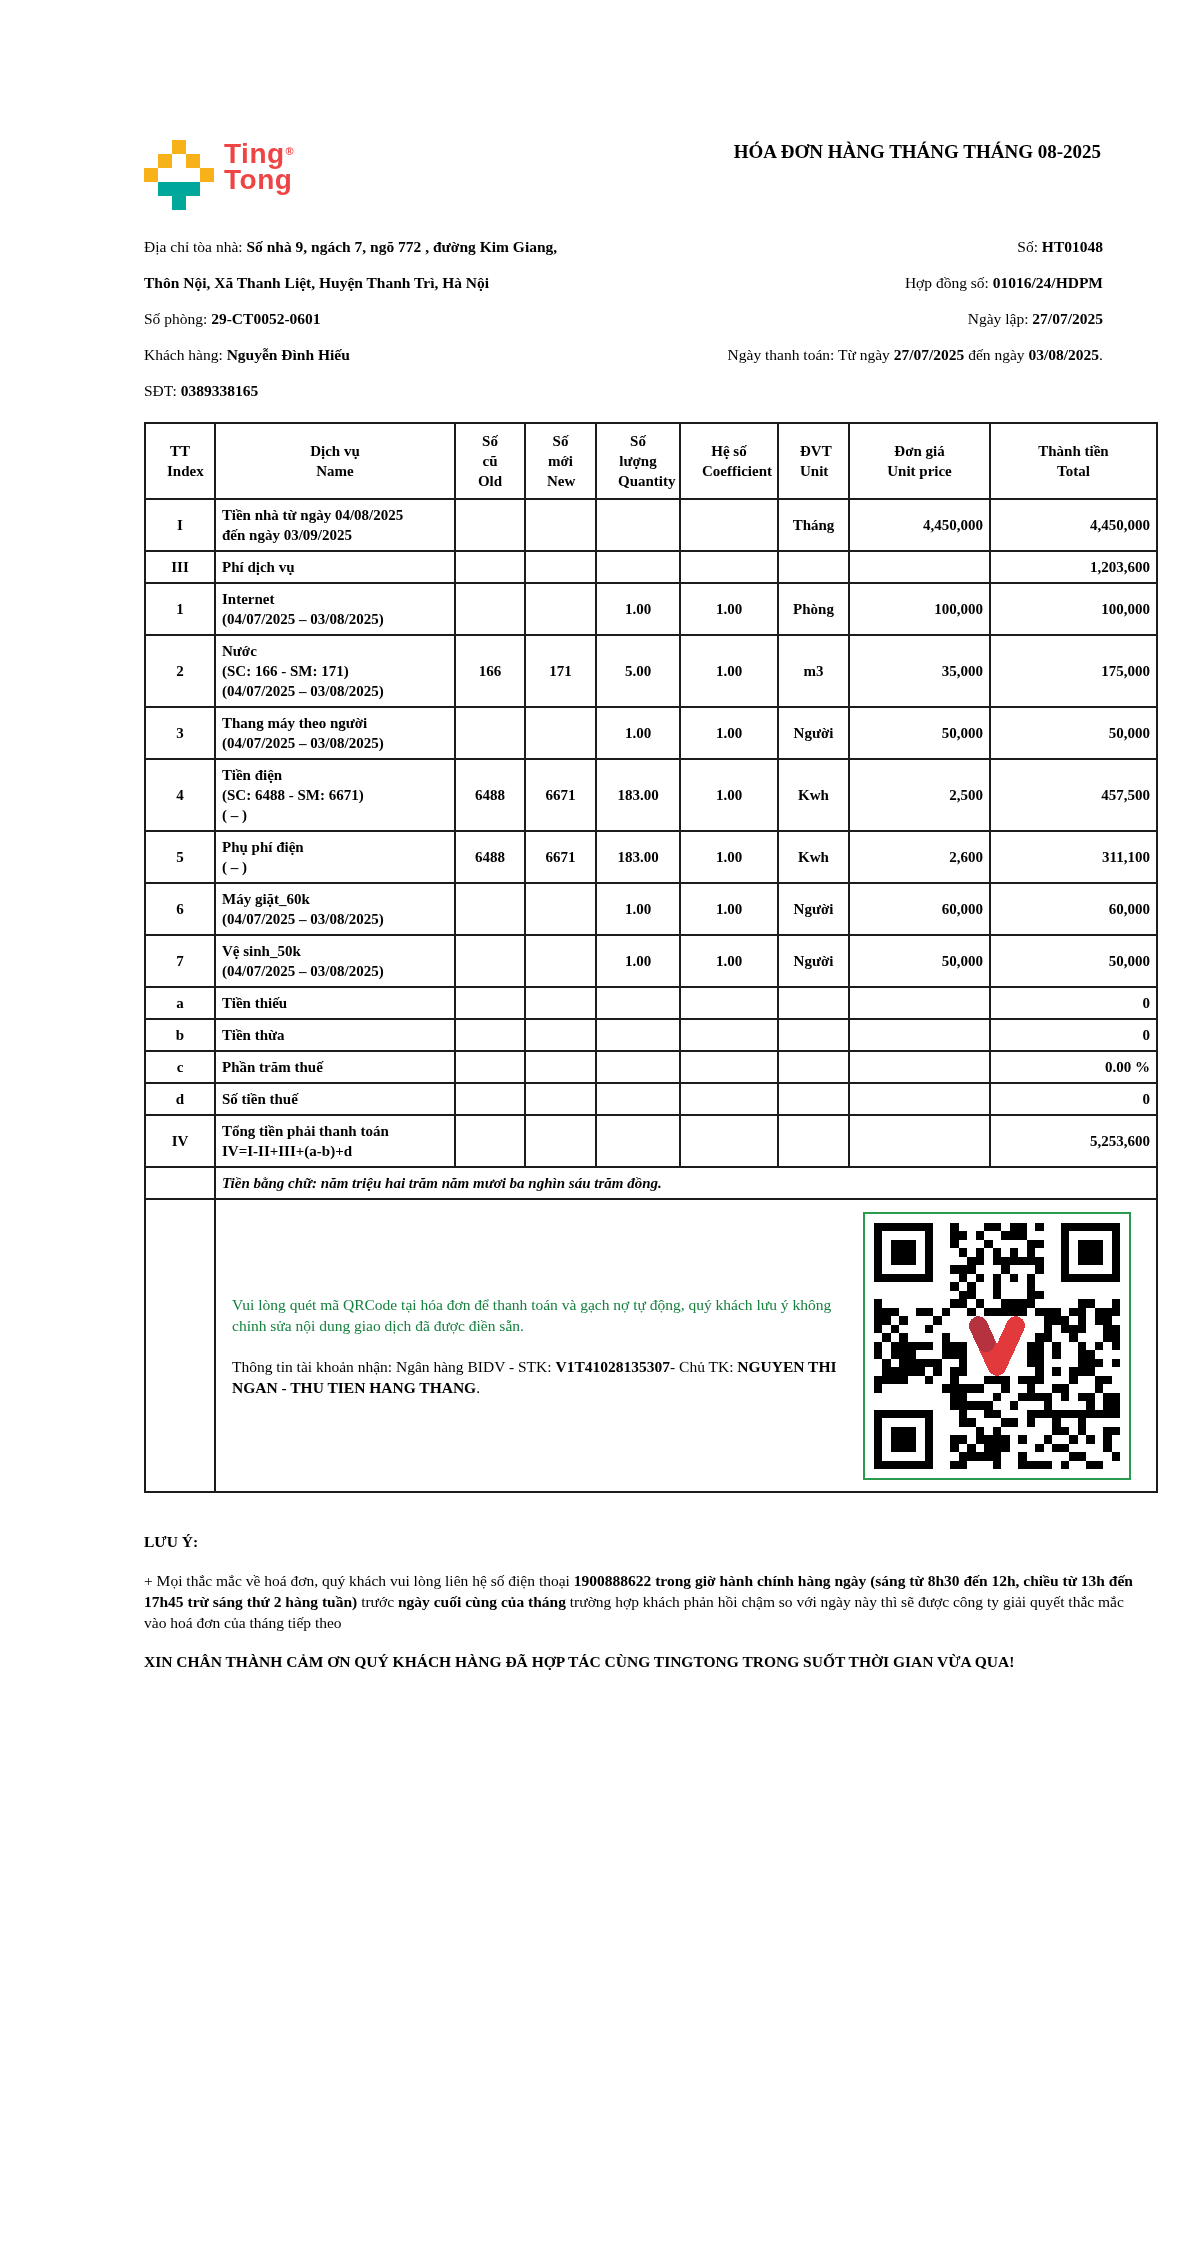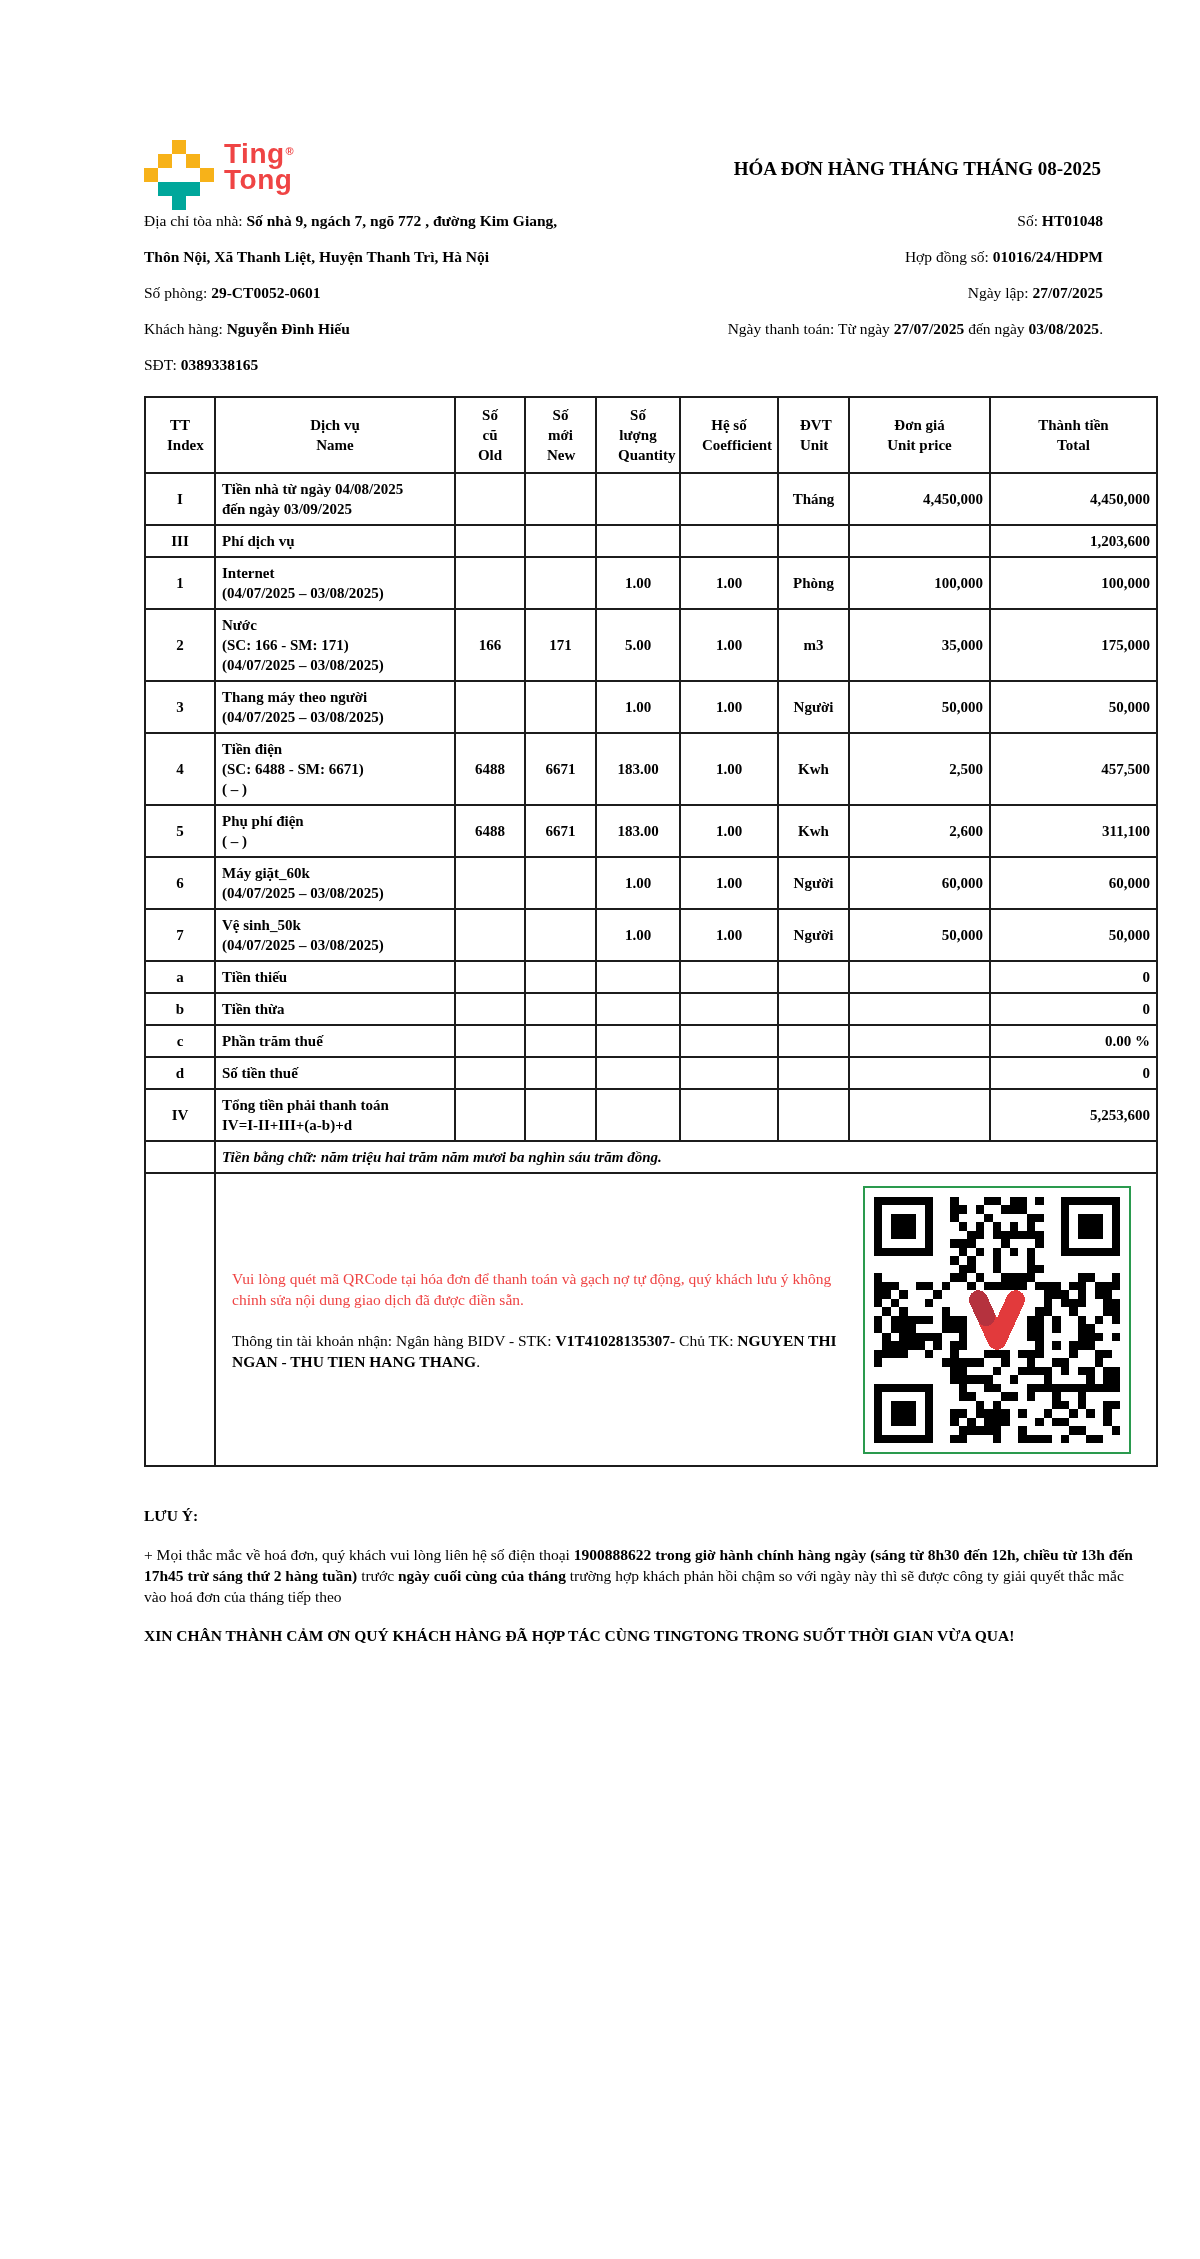--- a/index.html
+++ b/index.html
@@ -13,23 +13,23 @@
   .topbar{margin-top:138px;display:flex;justify-content:space-between;align-items:flex-start;}
   .brand{display:flex;align-items:flex-start;}
   .brand-icon{display:grid;grid-template-columns:repeat(5,14px);grid-auto-rows:14px;margin-top:2px;}
   .brand-icon .px{width:14px;height:14px;}
   .brand-icon .y{background:#f7b219;}
   .brand-icon .t{background:#00a79b;}
   .wordmark{margin-left:10px;font-family:"Liberation Sans","DejaVu Sans",sans-serif;
     font-weight:700;font-size:28px;line-height:26px;color:#ef4444;letter-spacing:0.5px;}
   .wordmark sup{font-size:11px;vertical-align:8px;margin-left:1px;}
   .page-title{max-width:490px;text-align:right;padding-right:55px;font-weight:700;
-    font-size:19px;line-height:27px;margin-top:17px;}
+    font-size:19px;line-height:27px;margin-top:0;}
   
-  .info{display:flex;justify-content:space-between;}
+  .info{display:flex;margin-top:26px;}
   .info-left{width:54%;}
   .info-right{width:46%;text-align:right;padding-right:53px;box-sizing:border-box;}
   .info p{margin:0 0 14px 0;font-size:15.5px;line-height:22px;}
   .b{font-weight:700;}
   .i{font-style:italic;}
   
   table.inv{border-collapse:collapse;width:1012px;margin-top:6px;table-layout:fixed;}
   table.inv th,table.inv td{border:2px solid #1c1c1c;vertical-align:middle;
     font-size:15px;line-height:20px;box-sizing:border-box;}
   table.inv th{font-weight:700;text-align:center;white-space:pre-line;padding:7px 21px;}
@@ -38,21 +38,21 @@
   td.l{text-align:left;white-space:pre-line;padding-left:10px;}
   td.r{text-align:right;}
   td.pr{padding-right:15px;}
   td.tr-total{padding-right:10px;}
   .words-cell{font-weight:400;padding:6px 10px;}
   
   .qr-cell{height:293px;padding:0;}
   .qr-flex{display:flex;align-items:center;height:100%;}
   .qr-text{flex:1;padding:0 24px 0 10px;}
   .qr-text p{margin:0;font-size:15.5px;line-height:21px;font-weight:400;}
-  .qr-red{color:#ef4444;margin-bottom:20px !important;}
+  .qr-red{color:#15803d;margin-bottom:20px !important;}
   .qr-box{border:2px solid #2a9a4e;padding:9px;background:#fff;margin-right:19px;flex:0 0 auto;}
   .qr-box svg{display:block;width:246px;height:246px;}
   
   .notes{margin-top:38px;width:1005px;}
   .notes p{margin:0 0 18px 0;font-size:15.5px;line-height:21px;}
   .notes .bold-p{font-weight:700;}
 </style>
 </head>
 <body>
 

